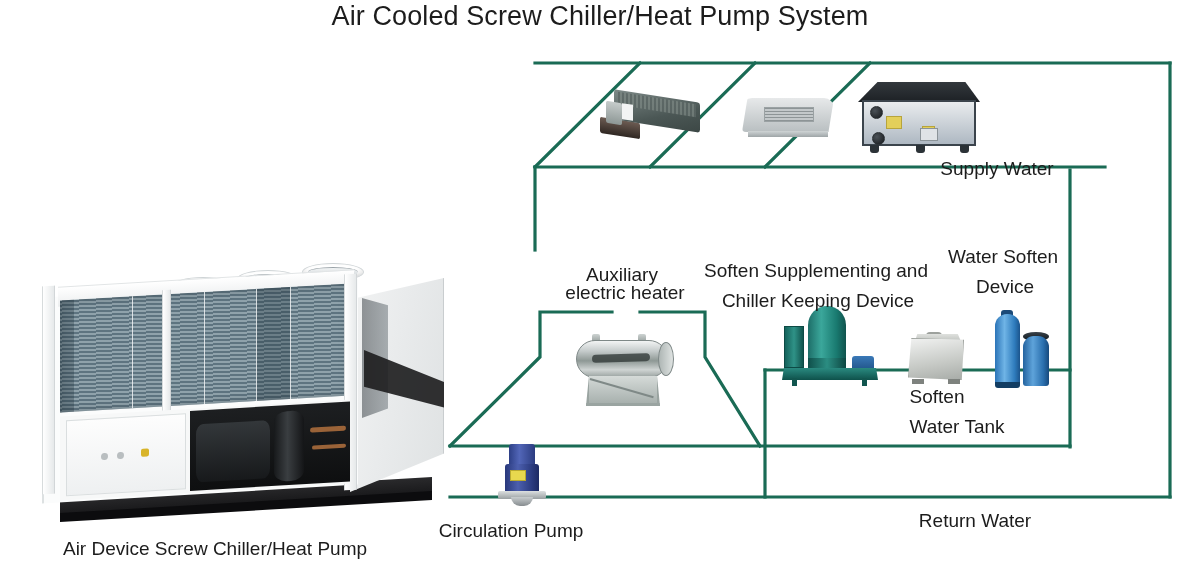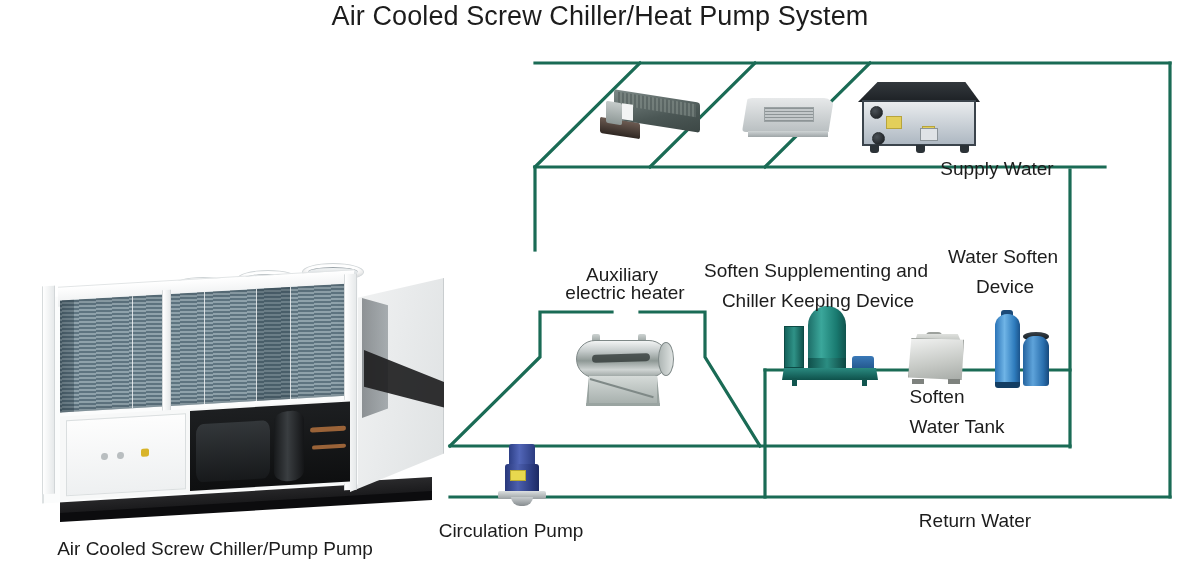--- a/index.html
+++ b/index.html
@@ -449,21 +449,21 @@
       <div class="ch-copper" style="left:250px; top:26px; width:36px; height:5px;"></div>
       <div class="ch-copper" style="left:252px; top:44px; width:34px; height:4px;"></div>
       <div class="ch-panel">
         <div class="ch-knob" style="left:34px; top:34px;"></div>
         <div class="ch-knob" style="left:50px; top:34px;"></div>
         <div class="ch-yellow" style="left:74px; top:32px;"></div>
       </div>
     </div>
   </div>
 
-  <div class="lbl c" style="left:215px; top:536px;">Air Cooled Screw Chiller/Pump Pump</div>
+  <div class="lbl c" style="left:215px; top:536px;">Air Device Screw Chiller/Heat Pump</div>
 
   <div class="eq" id="fcu1">
     <div class="fcu1-tray"></div>
     <div class="fcu1-body"></div>
     <div class="fcu1-grill"></div>
     <div class="fcu1-end"></div>
     <div class="fcu1-tag"></div>
   </div>
 
   <div class="eq" id="fcu2">

